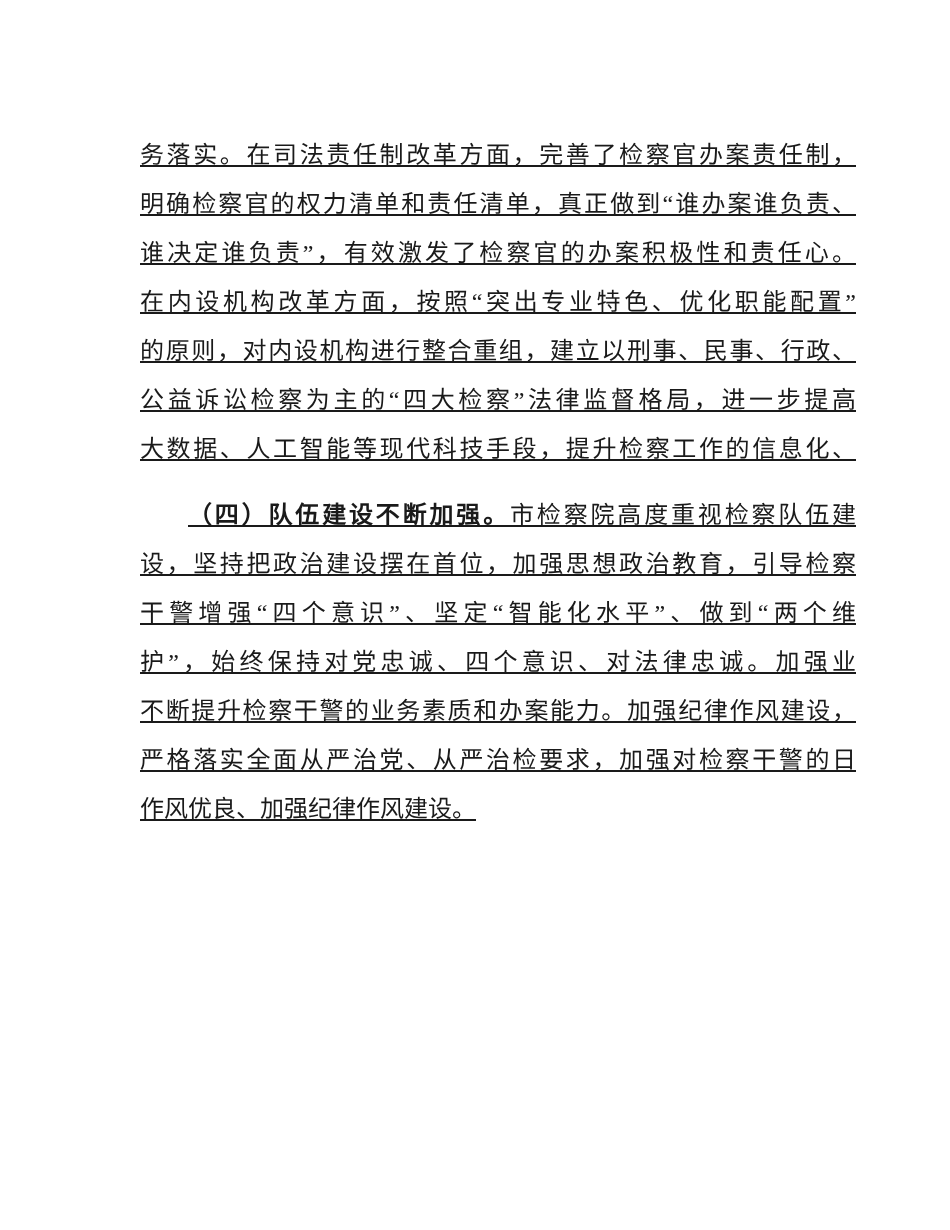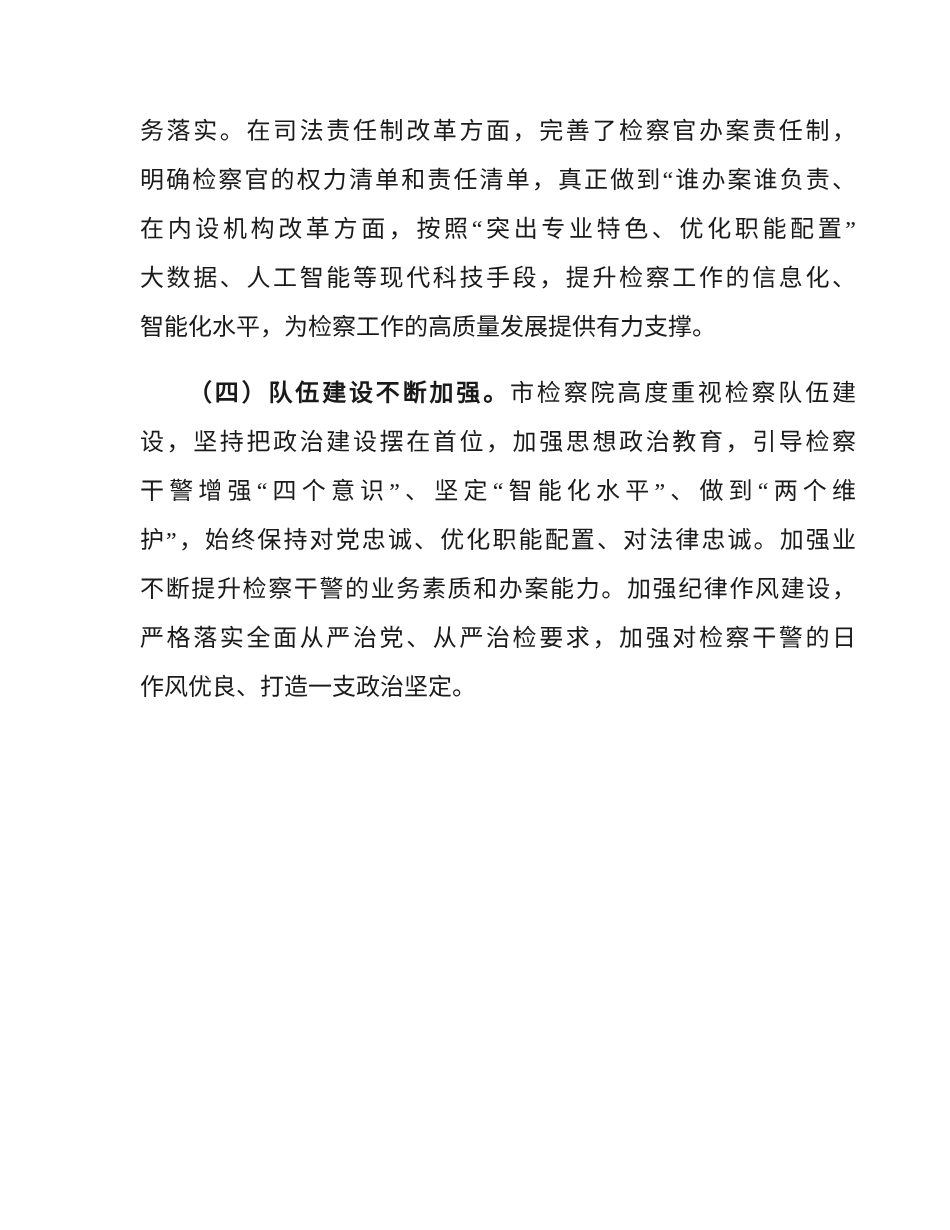--- a/index.html
+++ b/index.html
@@ -11,23 +11,24 @@
     position: relative;
     width: 950px;
     height: 1230px;
     background: #ffffff;
     overflow: hidden;
     font-family: "Liberation Serif", "DejaVu Serif", serif;
   }
   .text-block {
     position: absolute;
     left: 140px;
-    top: 107px;
+    top: 131px;
     width: 716px;
     color: #1a1a1a;
+    text-decoration: underline;
   }
   .para {
     font-size: 24px;
     line-height: 49px;
     font-weight: 400;
     text-justify: inter-character;
   }
   .para + .para {
     margin-top: 16px;
   }
@@ -52,27 +53,29 @@
   }
 </style>
 </head>
 <body>
 
 <div class="page">
   <div class="text-block" style="color: rgb(26, 26, 26);">
       <div class="para">
         <div class="line"><span class="run">务落实。在司法责任制改革方面，完善了检察官办案责任制，</span></div>
         <div class="line"><span class="run">明确检察官的权力清单和责任清单，真正做到“谁办案谁负责、</span></div>
+        <div class="line"><span class="run">谁决定谁负责”，有效激发了检察官的办案积极性和责任心。</span></div>
         <div class="line"><span class="run">在内设机构改革方面，按照“突出专业特色、优化职能配置”</span></div>
+        <div class="line"><span class="run">的原则，对内设机构进行整合重组，建立以刑事、民事、行政、</span></div>
+        <div class="line"><span class="run">公益诉讼检察为主的“四大检察”法律监督格局，进一步提高</span></div>
         <div class="line"><span class="run">大数据、人工智能等现代科技手段，提升检察工作的信息化、</span></div>
-        <div class="line last"><span class="run">智能化水平，为检察工作的高质量发展提供有力支撑。</span></div>
       </div>
       <div class="para">
         <div class="line indent"><span class="run run-bold">（四）队伍建设不断加强。</span><span class="run">市检察院高度重视检察队伍建</span></div>
         <div class="line"><span class="run">设，坚持把政治建设摆在首位，加强思想政治教育，引导检察</span></div>
         <div class="line"><span class="run">干警增强“四个意识”、坚定“智能化水平”、做到“两个维</span></div>
-        <div class="line"><span class="run">护”，始终保持对党忠诚、优化职能配置、对法律忠诚。加强业</span></div>
+        <div class="line"><span class="run">护”，始终保持对党忠诚、四个意识、对法律忠诚。加强业</span></div>
         <div class="line"><span class="run">不断提升检察干警的业务素质和办案能力。加强纪律作风建设，</span></div>
         <div class="line"><span class="run">严格落实全面从严治党、从严治检要求，加强对检察干警的日</span></div>
-        <div class="line last"><span class="run">作风优良、打造一支政治坚定。</span></div>
+        <div class="line last"><span class="run">作风优良、加强纪律作风建设。</span></div>
       </div>
     </div>
 </div>
 
 </body></html>

